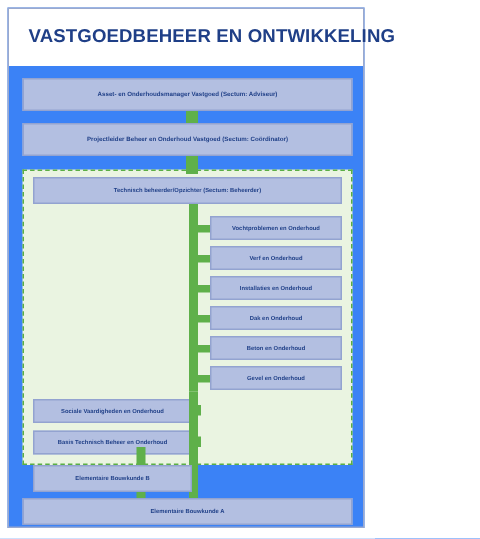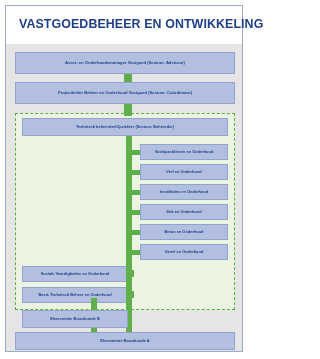--- a/index.html
+++ b/index.html
@@ -8,21 +8,21 @@
     width:250px;height:359px;overflow:hidden;
     font-family:"Liberation Sans","DejaVu Sans",sans-serif;
     -webkit-font-smoothing:antialiased;
   }
 
   
   .card{
     position:absolute;left:5px;top:5px;
     width:238px;height:347px;
     border:1px solid #9aa9cf;
-    background:#e5e5e5;
+    background:#3b82f6;
     box-sizing:border-box;
   }
 
   
   .header{
     position:absolute;left:0;top:0;width:100%;height:38px;
     background:#ffffff;
     box-sizing:border-box;
   }
   .header-title{

